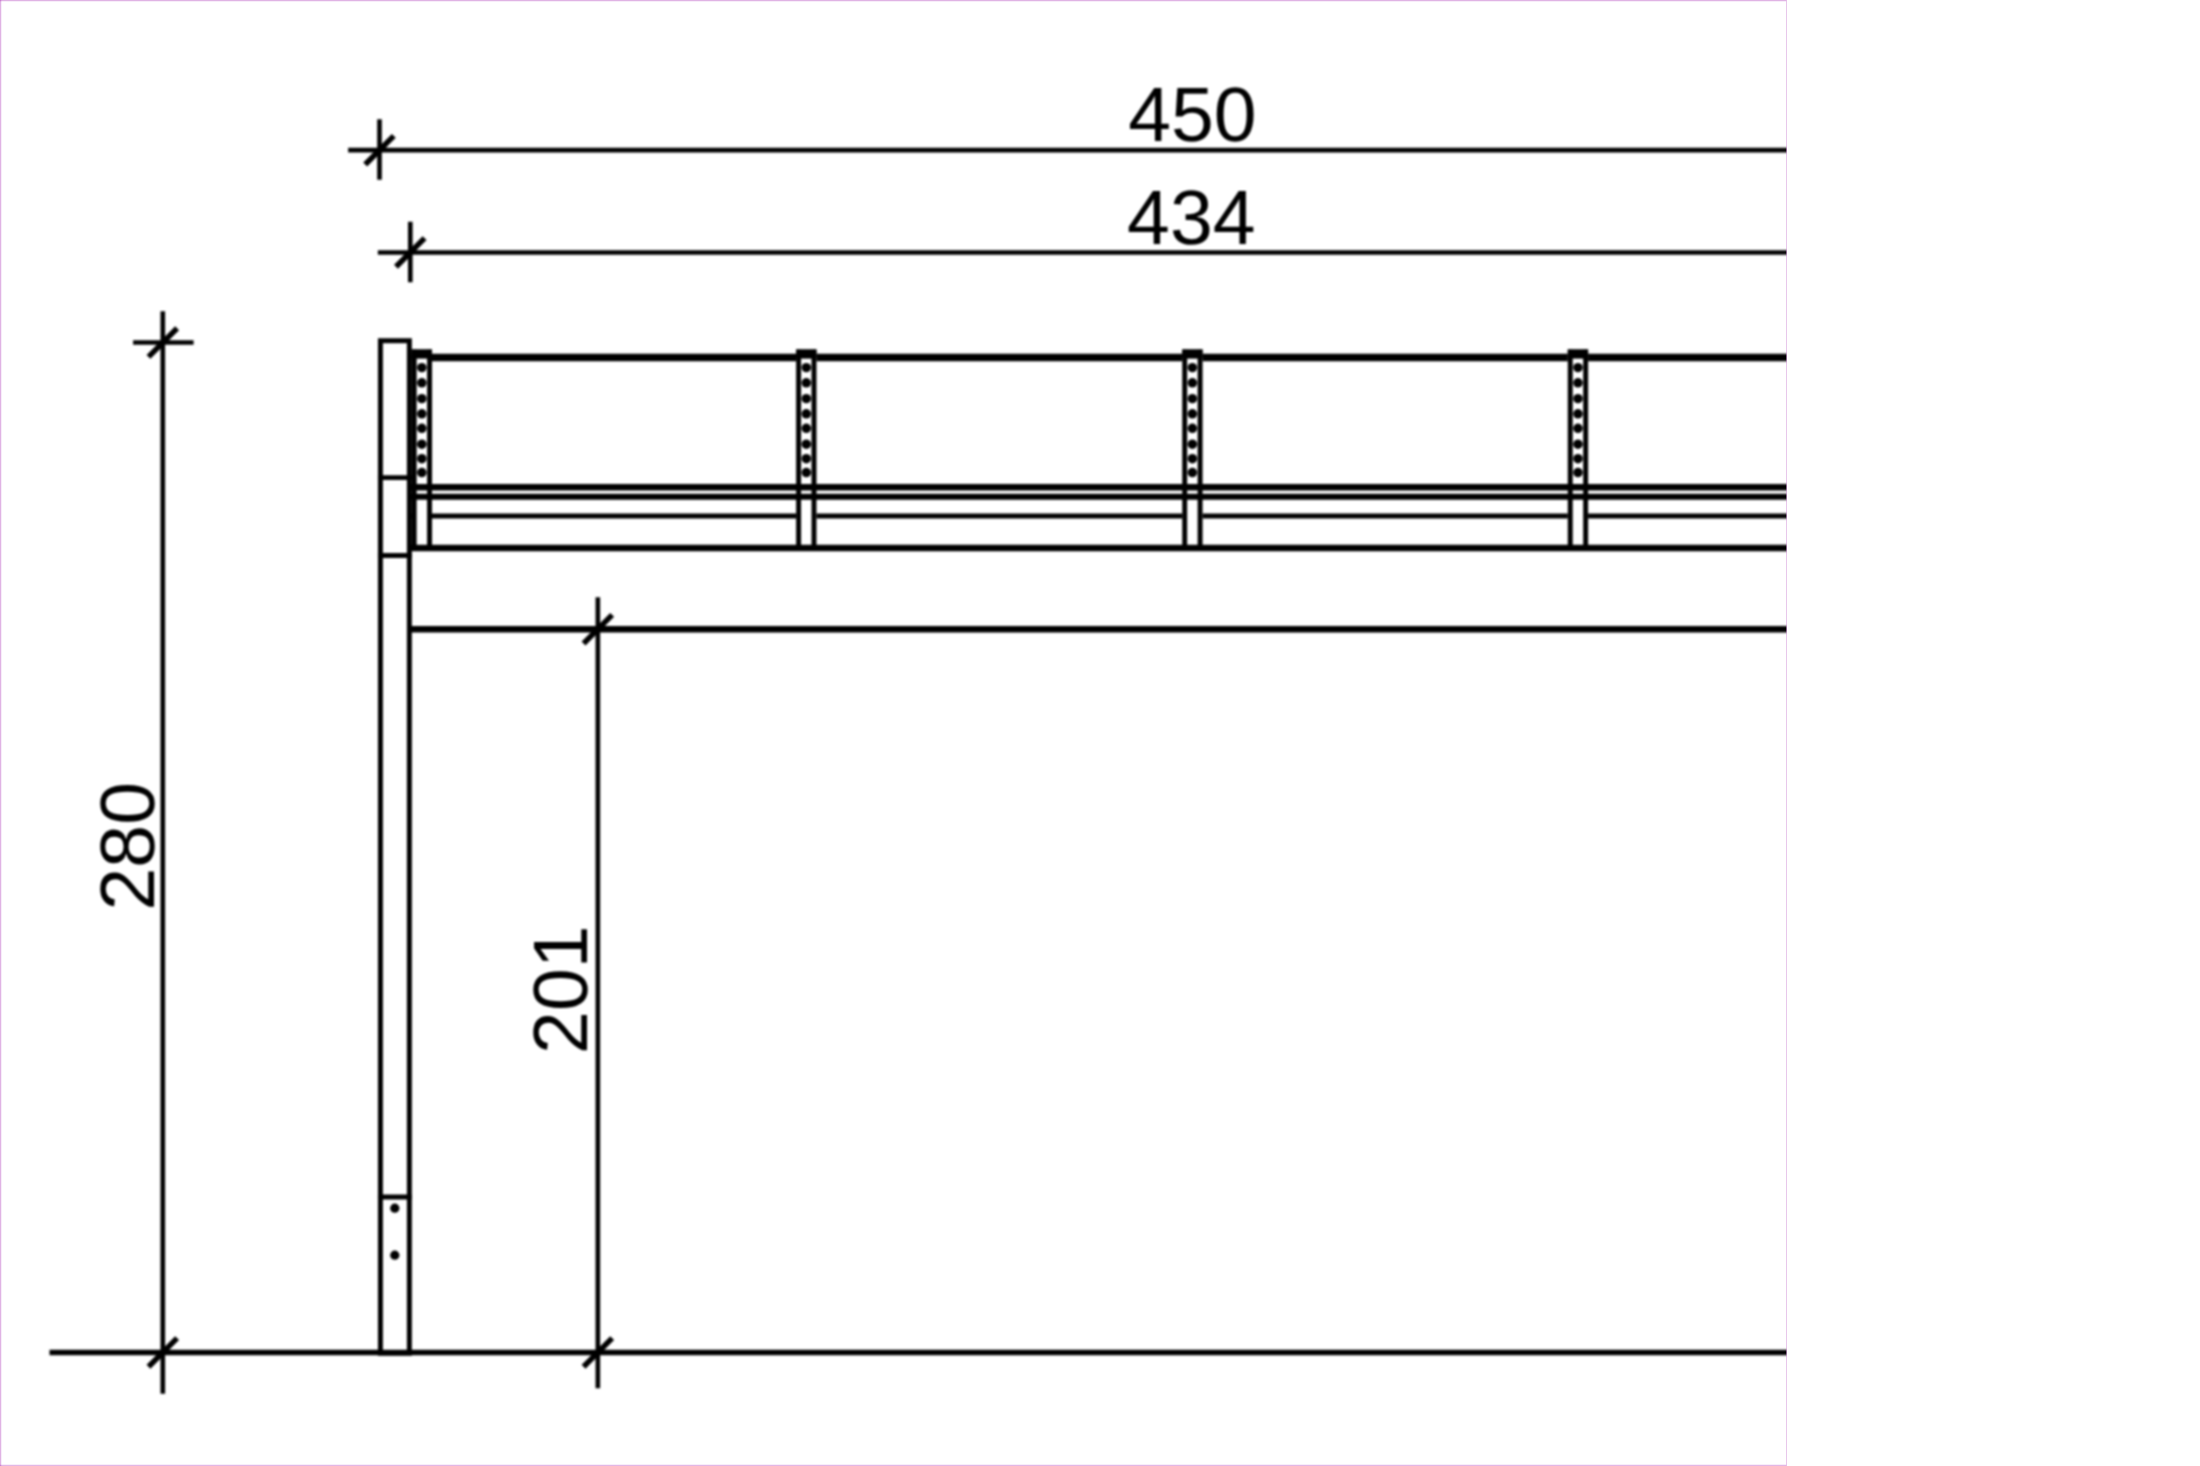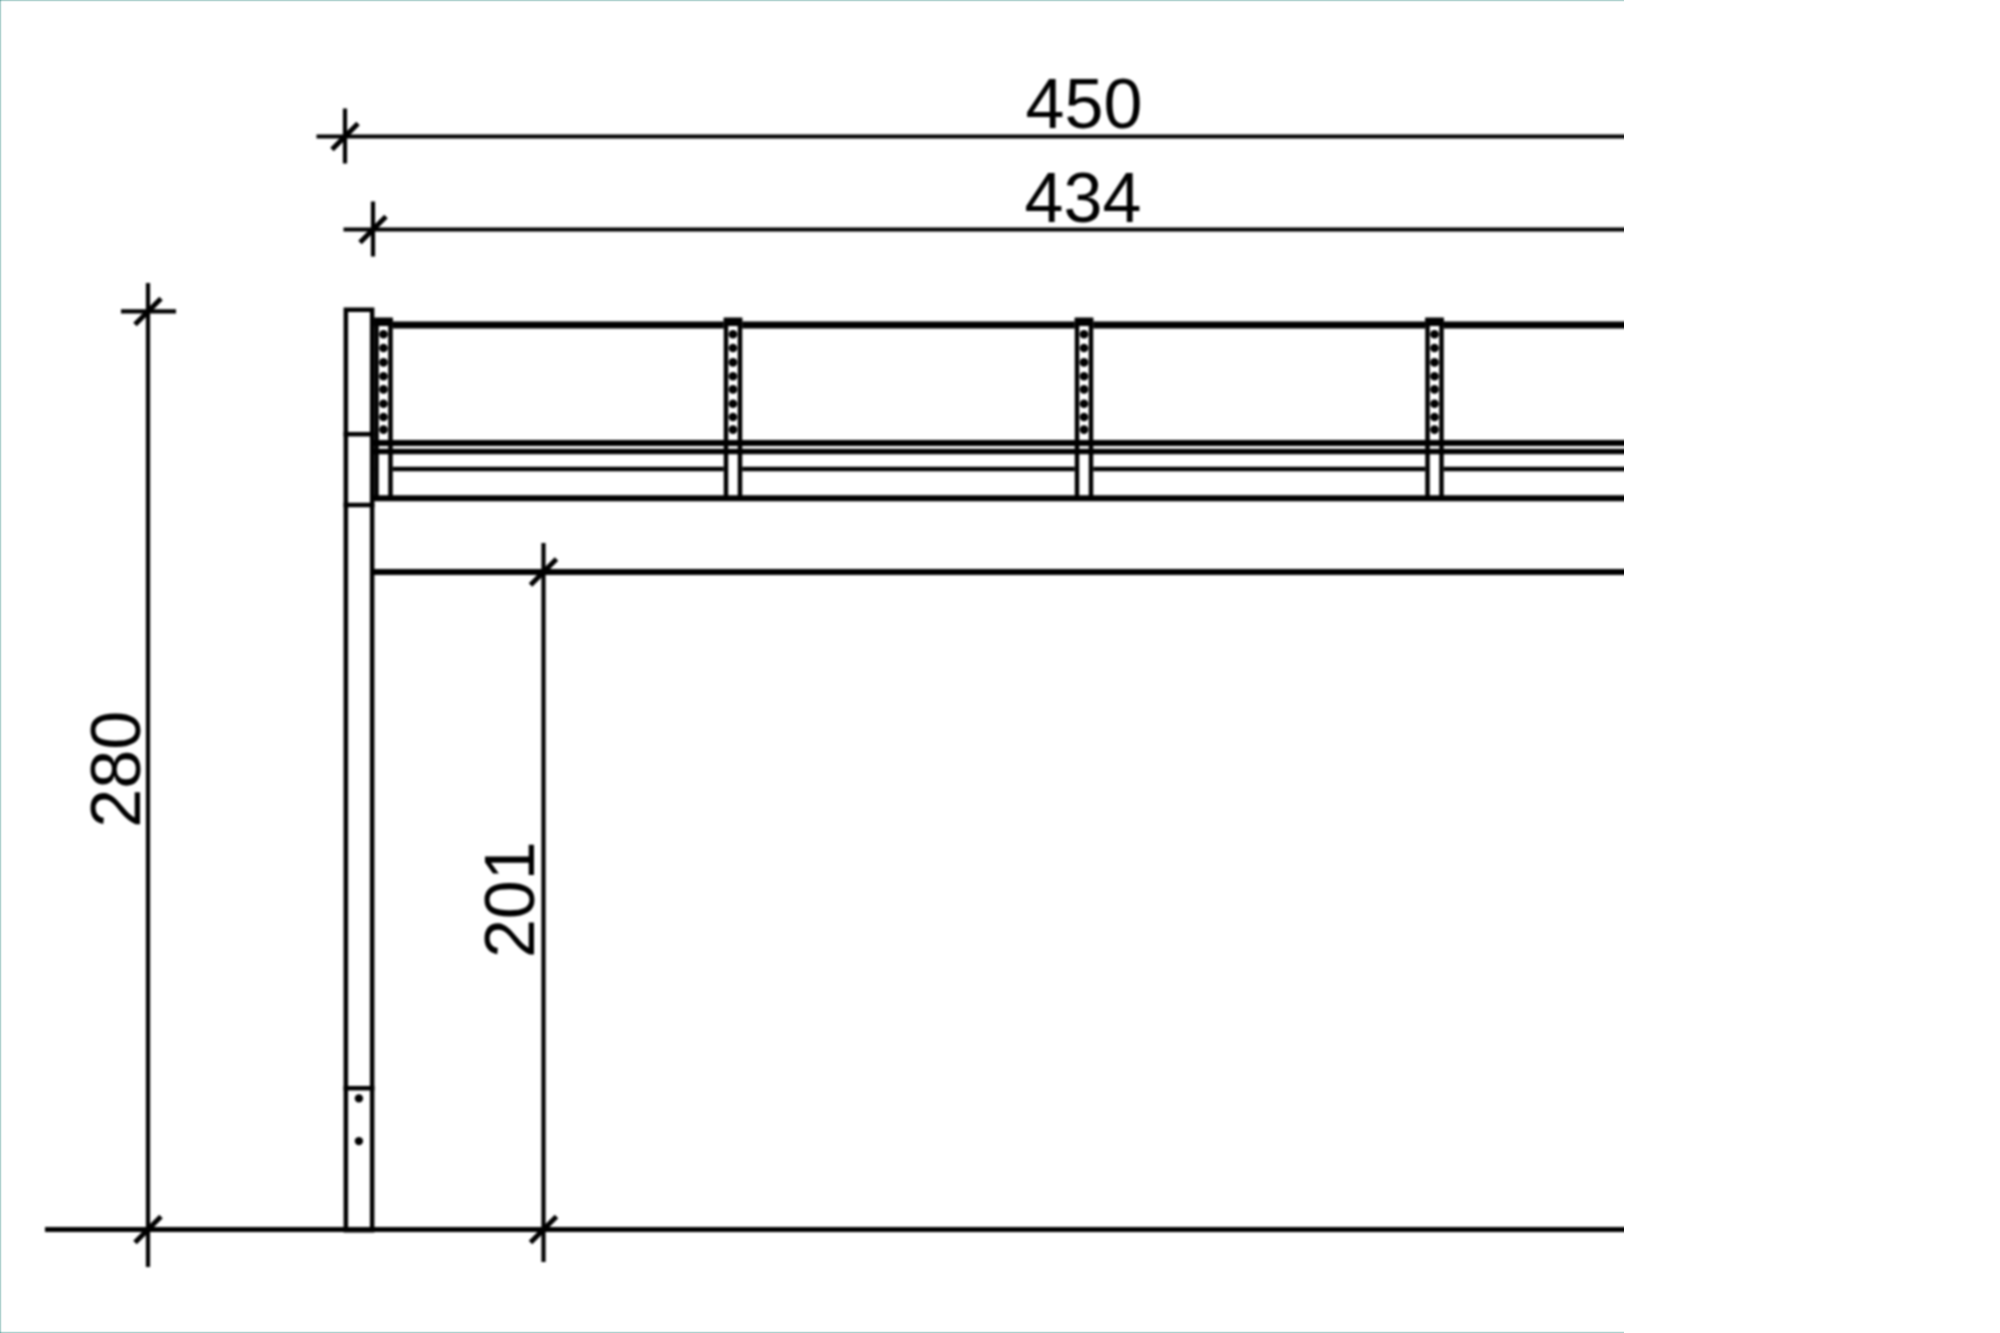--- a/index.html
+++ b/index.html
@@ -1,16 +1,16 @@
 <!DOCTYPE html>
 <html><head>
 <meta charset="utf-8">
 <style>
   html,body{margin:0;padding:0;background:#ffffff;}
-  .page{width:1624px;height:1333px;position:relative;overflow:hidden;background:#0f766e;}
+  .page{width:1624px;height:1333px;position:relative;overflow:hidden;background:#a21caf;}
   svg{filter:blur(0.8px);}
   text{font-family:"Liberation Sans", sans-serif;fill:#000;}
 </style>
 </head>
 <body>
 
 <div class="page">
 <svg width="2000" height="1333" viewBox="0 0 2000 1333">
 
   <rect x="0" y="0" width="2000" height="1333" fill="#ffffff"></rect>

